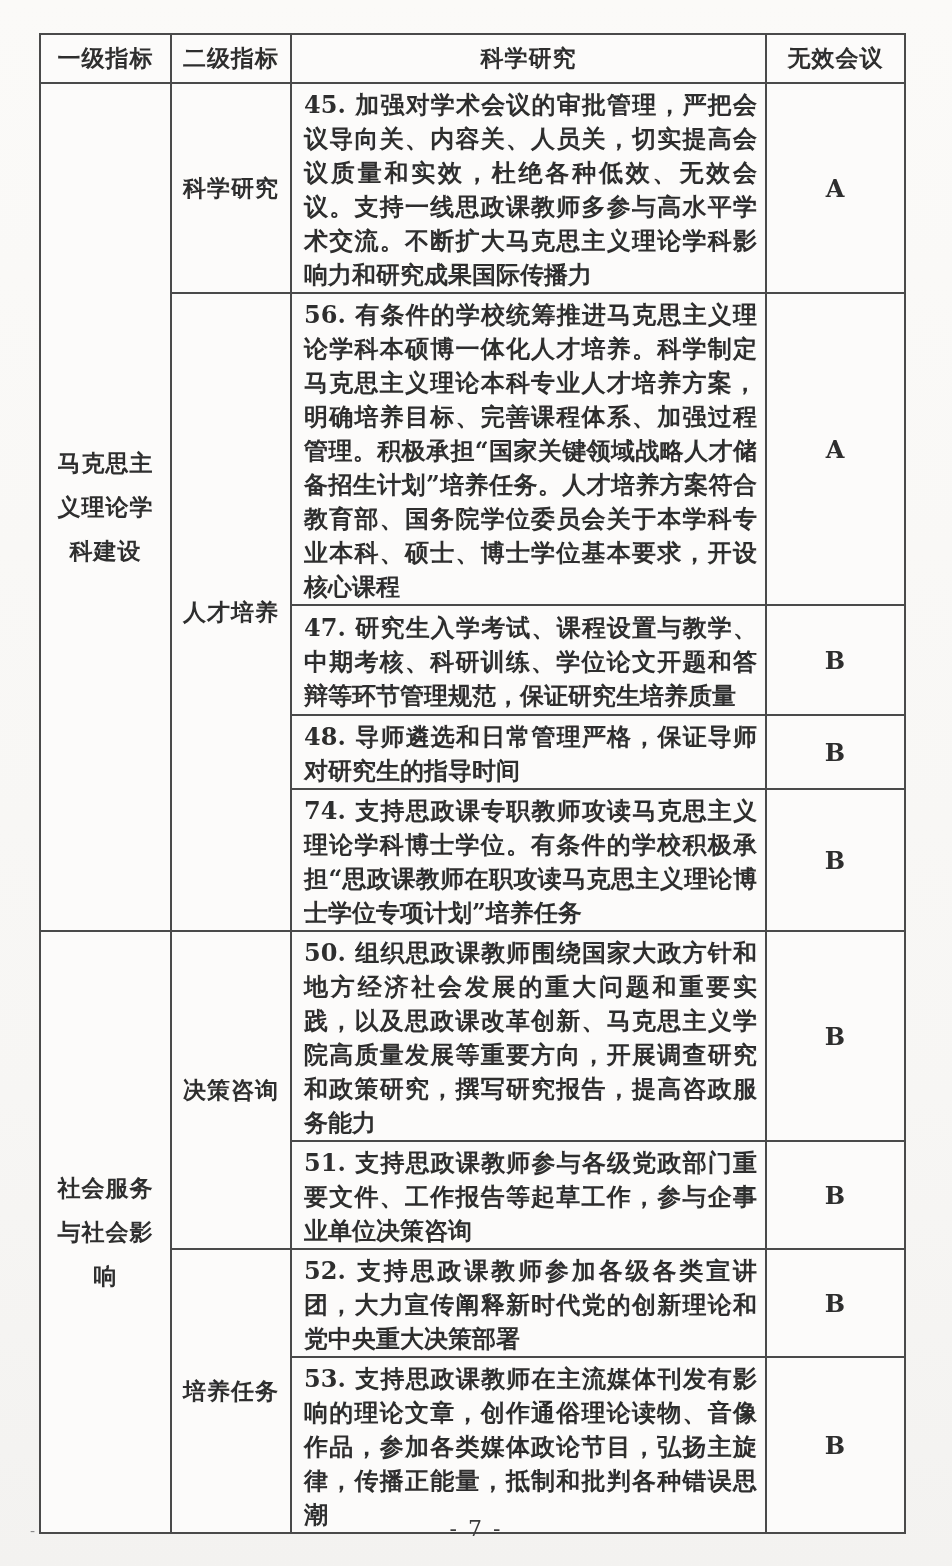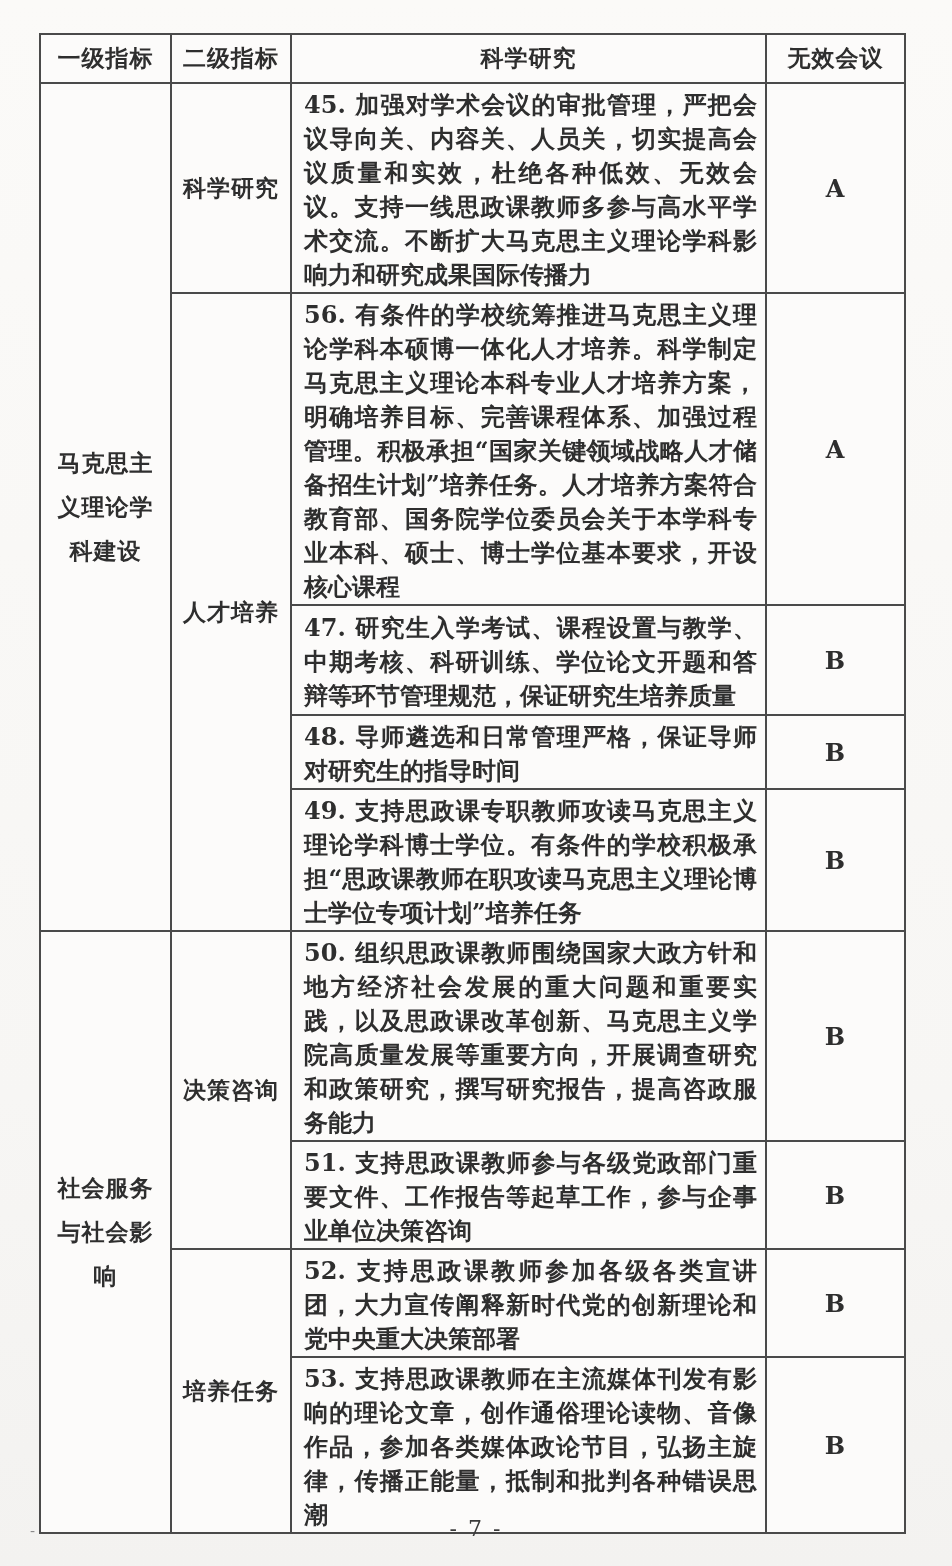--- a/index.html
+++ b/index.html
@@ -88,21 +88,21 @@
         <td class="type">B</td>
       </tr>
       <tr class="r48">
         <td class="detail">
           <p>48. 导师遴选和日常管理严格，保证导师对研究生的指导时间</p>
         </td>
         <td class="type">B</td>
       </tr>
       <tr class="r49">
         <td class="detail">
-          <p>49. 支持思政课专职教师攻读马克思主义理论学科博士学位。有条件的学校积极承担“思政课教师在职攻读马克思主义理论博士学位专项计划”培养任务</p>
+          <p>74. 支持思政课专职教师攻读马克思主义理论学科博士学位。有条件的学校积极承担“思政课教师在职攻读马克思主义理论博士学位专项计划”培养任务</p>
         </td>
         <td class="type">B</td>
       </tr>
       <tr class="r50">
         <td class="lv1" rowspan="4">
           <span class="wrap4">社会服务与社会影响</span>
         </td>
         <td class="lv2" rowspan="2">
           <span>决策咨询</span>
         </td>

